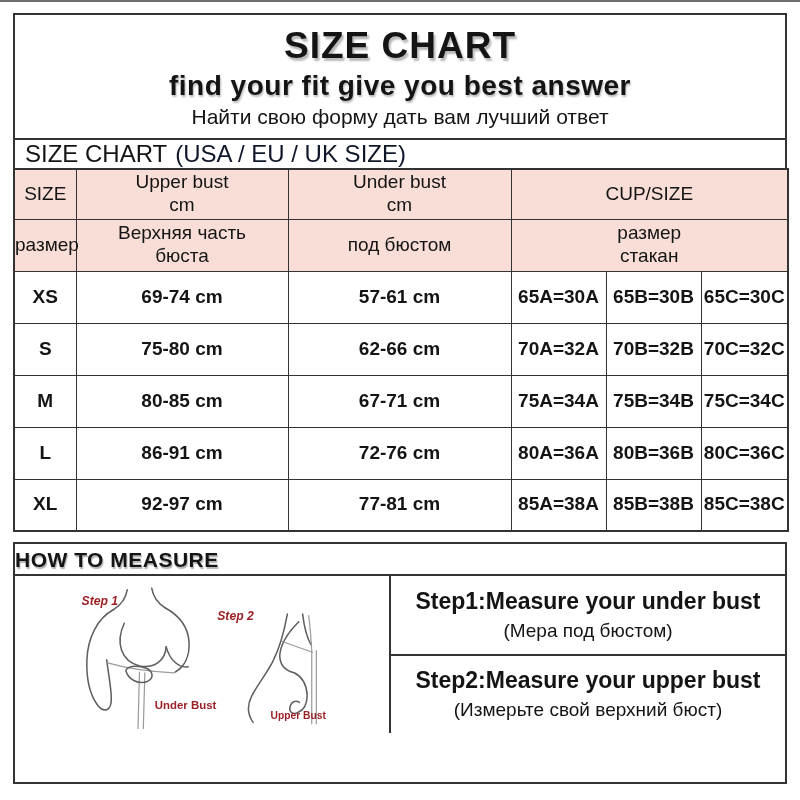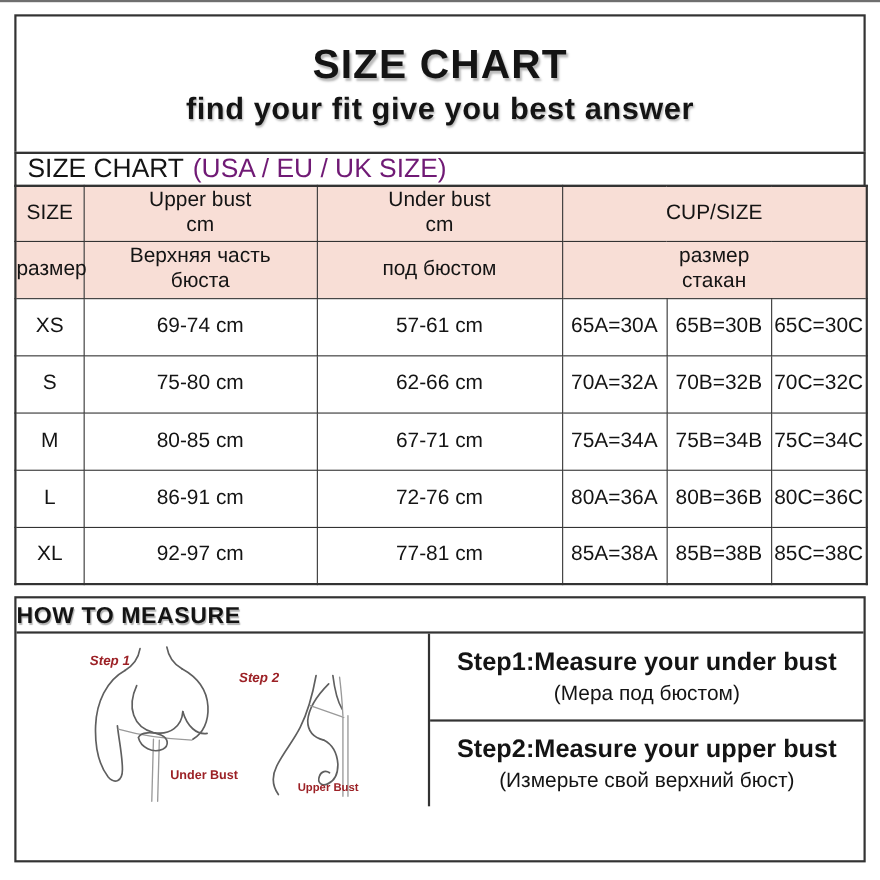--- a/index.html
+++ b/index.html
@@ -14,28 +14,28 @@
              justify-content:center;gap:3px;}
   .main-title{font-size:37px;font-weight:bold;letter-spacing:1px;
               text-shadow:2px 3px 2px rgba(0,0,0,0.28);}
   .sub-en{font-size:28px;font-weight:bold;letter-spacing:0.5px;
           text-shadow:1px 2px 2px rgba(0,0,0,0.28);}
   .sub-ru{font-size:21px;}
 
   
   .label-row{height:32px;margin-top:-2px;display:flex;align-items:center;
              padding-left:10px;font-size:24px;}
-  .lbl-red{color:#701a75;margin-left:8px;}
+  .lbl-red{color:#0f172a;margin-left:8px;}
 
   
   .size-table{margin-top:-2px;border-collapse:collapse;width:774px;table-layout:fixed;
               font-size:19px;border:2px solid #333;}
   .size-table td{border:1px solid #333;text-align:center;vertical-align:middle;
                  padding:0;line-height:1.2;}
-  tr.h1{height:50px;} tr.h2{height:52px;} tr.dr{height:52px;}
+  tr.h1{height:50px;} tr.h2{height:52px;} tr.dr{height:52px;font-weight:bold;}
   .hdr td{background:#f8ded6;}
 
   .gap{height:10px;}
 
   
   .measure-box{height:242px;}
   .measure-heading{height:32px;line-height:31px;padding-left:0;font-size:21px;
                    font-weight:bold;letter-spacing:0.5px;border-bottom:2px solid #333;
                    box-sizing:border-box;text-shadow:1px 2px 1px rgba(0,0,0,0.3);}
   .measure-body{display:flex;height:157px;}
@@ -58,20 +58,21 @@
 </head>
 <body>
 
 <div class="page">
   <div class="top-line"></div>
   <div class="content">
 
     <div class="box title-box">
       <div class="main-title">SIZE CHART</div>
       <div class="sub-en">find your fit give you best answer</div>
+      <div class="sub-ru">Найти свою форму дать вам лучший ответ</div>
     </div>
 
     <div class="box label-row">
       <span class="lbl-black">SIZE CHART</span>
       <span class="lbl-red">(USA / EU / UK SIZE)</span>
     </div>
 
     <table class="size-table">
       <colgroup>
         <col style="width:62px">

